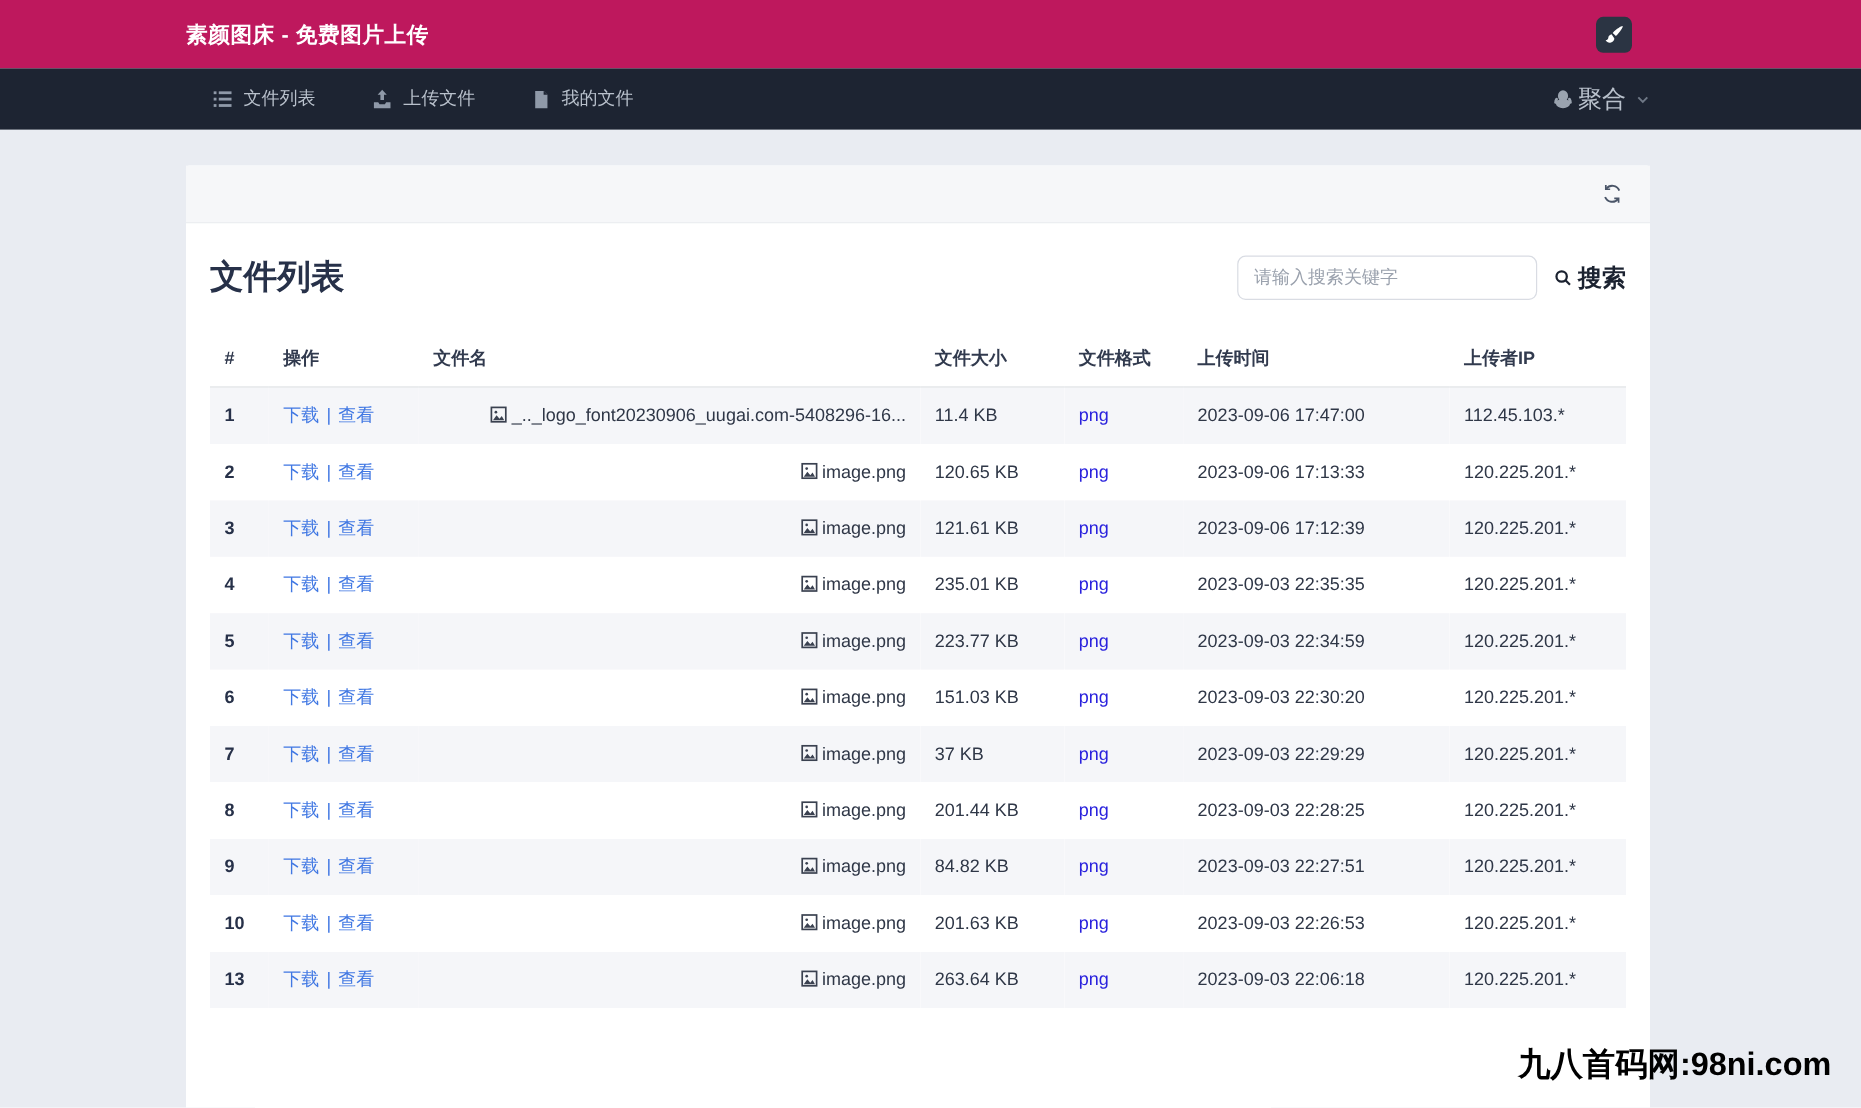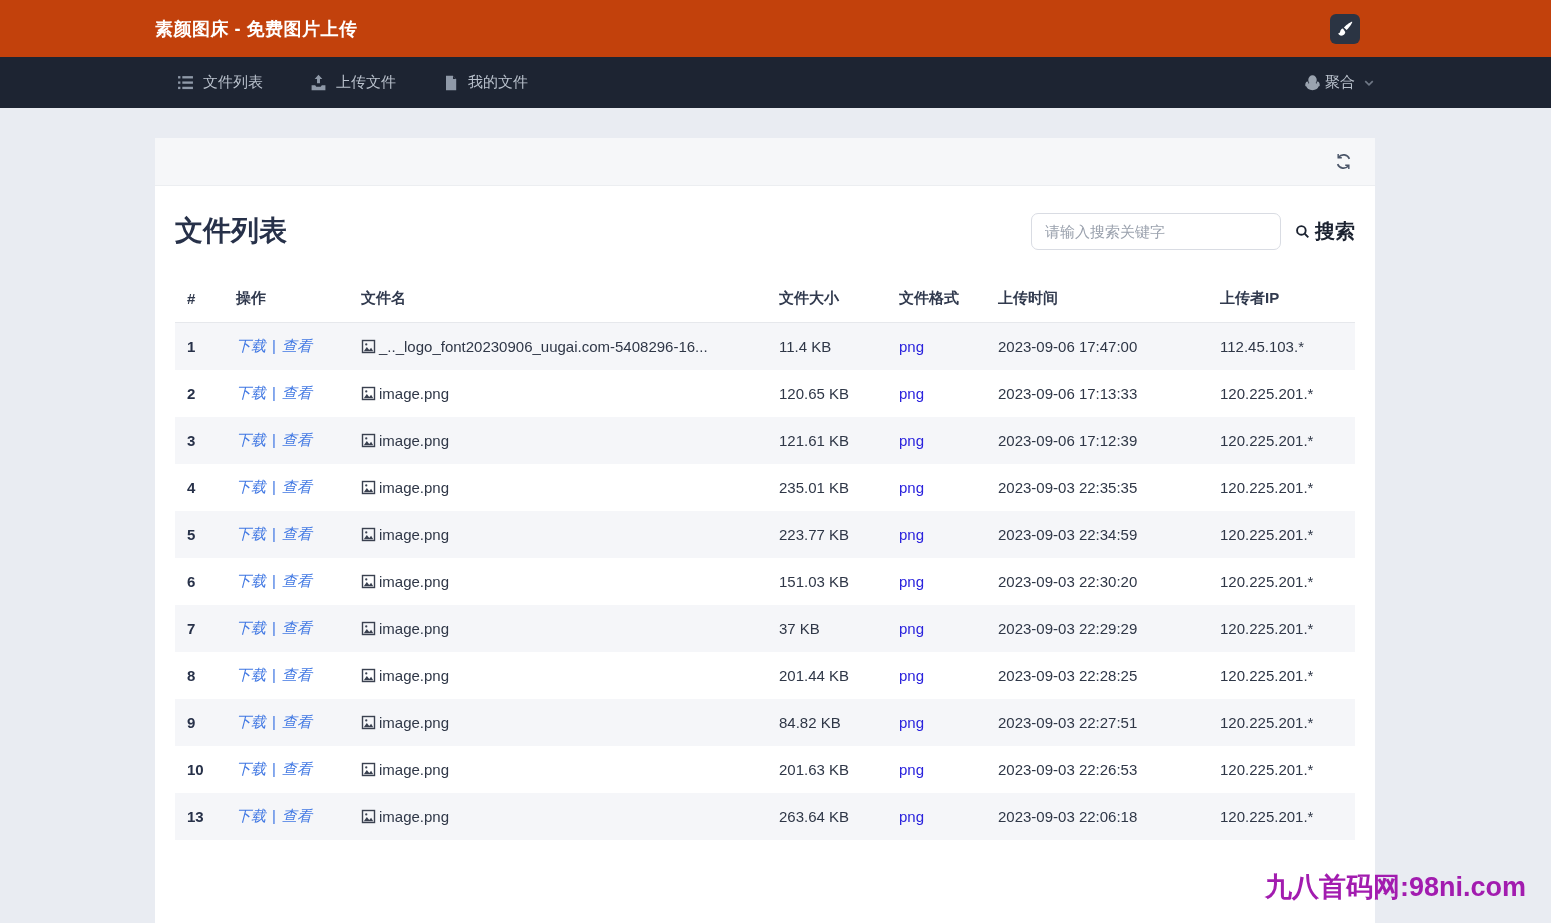--- a/index.html
+++ b/index.html
@@ -5,21 +5,21 @@
   * { box-sizing: border-box; margin: 0; padding: 0; }
   html, body { width: 1551px; height: 923px; overflow: hidden; }
   body {
     font-family: "Liberation Sans", "DejaVu Sans", sans-serif;
     background: #e9ecf2;
     position: relative;
     color: #2f3747;
   }
   
   .topbar {
-    height: 57px; background: #c2410c;
+    height: 57px; background: #be185d;
     display: flex; align-items: center; justify-content: space-between;
     padding: 0 191px 0 155px;
   }
   .app-title { color: #ffffff; font-size: 18px; font-weight: 700; letter-spacing: .5px; }
   .theme-btn {
     width: 30px; height: 30px; border: none; border-radius: 6px;
     background: #2b3443; color: #ffffff; cursor: pointer;
     display: flex; align-items: center; justify-content: center;
   }
   
@@ -27,21 +27,21 @@
     height: 51px; background: #1d2432;
     display: flex; align-items: center; justify-content: space-between;
     padding: 0 176px 0 155px;
   }
   .nav-items { display: flex; align-items: center; gap: 47px; margin-left: 22px; }
   .nav-item {
     display: flex; align-items: center; gap: 9px; cursor: pointer;
     color: #b9c1cc; font-size: 15px;
   }
   .nav-item .nico { color: #8f99a8; display: flex; }
-  .user-menu { display: flex; align-items: center; gap: 4px; cursor: pointer; color: #b9c1cc; font-size: 15px; }
+  .user-menu { display: flex; align-items: center; gap: 4px; cursor: pointer; color: #b9c1cc; font-size: 20px; }
   .user-menu .avico { color: #9aa3af; display: flex; }
   .user-menu .chev { color: #6f7886; display: flex; margin-left: 4px; }
   
   .card {
     position: absolute; left: 155px; top: 138px; width: 1220px; height: 900px;
     background: #ffffff; border-radius: 3px 3px 0 0;
   }
   .card-head {
     height: 48px; background: #f6f7f9; border-bottom: 1px solid #eceef1;
     display: flex; align-items: center; justify-content: flex-end; padding: 0 22px;
@@ -69,27 +69,27 @@
     text-align: left; font-size: 15px; font-weight: 700; color: #313a4e;
     padding: 14px 12px; border-bottom: 1px solid #e6e8ec;
   }
   .files td {
     font-size: 15px; color: #2f3747; padding: 14px 12px; vertical-align: middle;
     white-space: nowrap; overflow: hidden; text-overflow: ellipsis;
   }
   .files tbody tr:nth-child(odd) { background: #f5f6f9; }
   .c-idx  { width: 49px; }
   .c-ops  { width: 125px; }
-  .c-name { width: 418px; }
+  .c-name { width: 418px; text-align: right; }
   .c-size { width: 120px; }
   .c-fmt  { width: 99px; }
   .c-time { width: 222px; }
   .c-ip   { width: auto; }
   td.c-idx { font-weight: 700; color: #273149; }
-  a.lnk { color: #4178e3; text-decoration: none; font-style: italic; }
+  a.lnk { color: #4178e3; text-decoration: none; }
   span.sep { color: #4178e3; margin: 0 6px; }
   a.fmt { color: #2a22dd; text-decoration: none; }
   .fico { display: inline-flex; vertical-align: -2px; margin-right: 3px; color: #3a4150; }
   
   .watermark {
     position: absolute; left: 1265px; top: 869px;
     font-size: 27px; font-weight: 700; z-index: 50; white-space: nowrap;
   }
 </style>
 </head>
@@ -366,13 +366,13 @@
             <td class="c-size">263.64 KB</td>
             <td class="c-fmt"><a href="#" class="fmt">png</a></td>
             <td class="c-time">2023-09-03 22:06:18</td>
             <td class="c-ip">120.225.201.*</td>
           </tr>
         </tbody>
     </table>
   </div>
 </section>
 
-<div class="watermark" style="color: #a21caf;">九八首码网:98ni.com</div>
+<div class="watermark" style="color: #000000;">九八首码网:98ni.com</div>
 
 </body></html>

